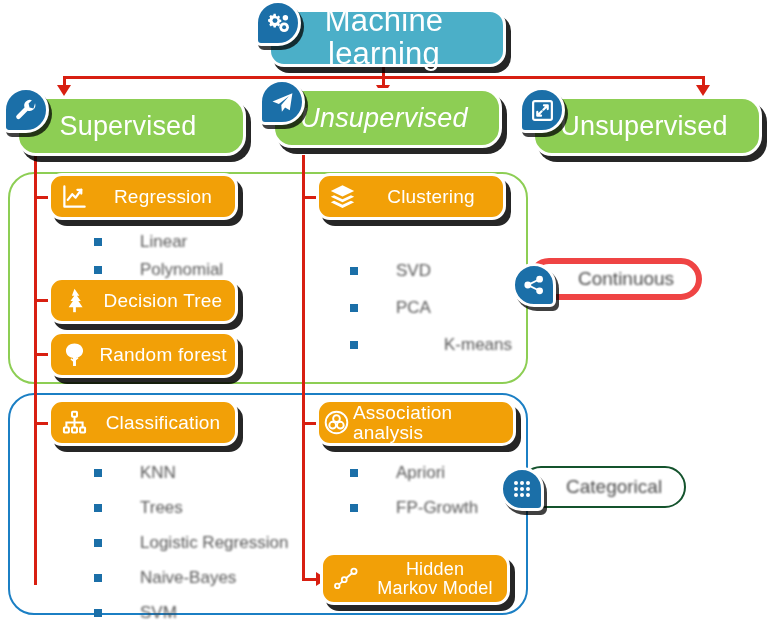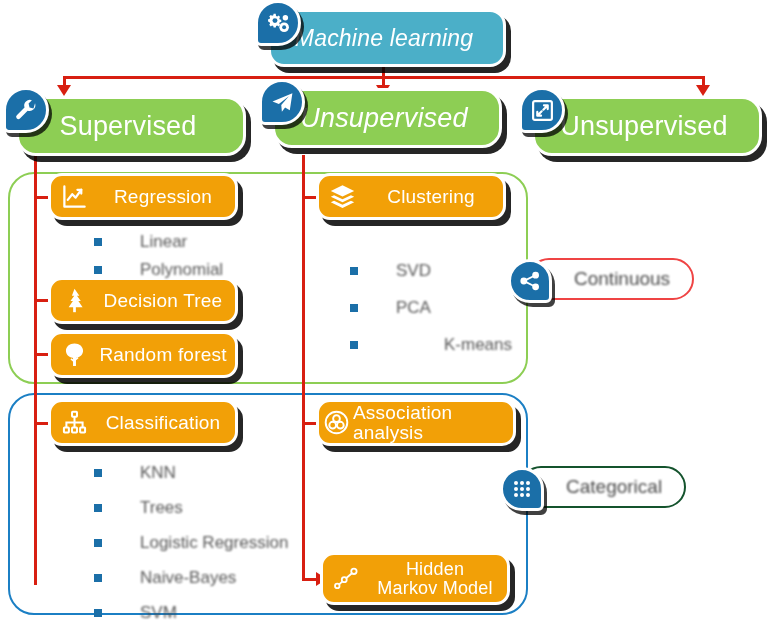--- a/index.html
+++ b/index.html
@@ -50,21 +50,21 @@
     flex: 1; text-align: center;
     font-weight: 400;
     letter-spacing: .2px;
     line-height: 1.05;
     padding-right: 6px;
   }
   .node-root {
     background: #4BAFC8;
     border-radius: 16px;
   }
-  .node-root .node-label { font-size: 23px; font-style: italic; }
+  .node-root .node-label { font-size: 31px; }
   .node-cat  { background: #8DCE54; border-radius: 20px; }
   .node-cat .node-label { font-size: 27px; }
   .node-sub  { background: #F2A007; }
   .node-sub .node-label { font-size: 19px; }
   .node-sub.two-line .node-label { font-size: 18px; }
 
   
   .badge {
     position: absolute;
     left: -16px; top: -12px;
@@ -106,21 +106,21 @@
   }
 
   
   .pin-label {
     position: absolute;
     height: 42px;
     border-radius: 21px;
     display: flex; align-items: center;
     padding-left: 44px; padding-right: 22px;
   }
-  .pin-green { border: 2px solid #ef4444; }
+  .pin-green { border: 6px solid #ef4444; }
   .pin-blue  { border: 2px solid #14532d; }
   .pin-text {
     font-size: 19px; color: #4a4a4a;
     white-space: nowrap;
     filter: blur(0.9px);
   }
   .pin-drop {
     position: absolute;
     width: 44px; height: 44px;
     background: #1B6FA8;
@@ -334,20 +334,30 @@
     <div class="bullet-row" style="height:37px;">
       <span class="bullet-mark"></span>
       <span class="bullet-text">PCA</span>
     </div>
     <div class="bullet-row" style="height:37px;gap:48px;">
       <span class="bullet-mark"></span>
       <span class="bullet-text">K-means</span>
     </div>
   </div>
 
+  <div class="bullets" style="left:350px; top:455px;">
+    <div class="bullet-row" style="height:35px;">
+      <span class="bullet-mark"></span>
+      <span class="bullet-text">Apriori</span>
+    </div>
+    <div class="bullet-row" style="height:35px;">
+      <span class="bullet-mark"></span>
+      <span class="bullet-text">FP-Growth</span>
+    </div>
+  </div>
 
   <div class="pin-label pin-green" style="left:528px; top:258px;">
     <span class="pin-drop" style="left:-22px; top:-1px;">
       <svg viewBox="0 0 24 24" fill="none" stroke="#ffffff" stroke-width="1.8">
         <circle cx="17.6" cy="6.2" r="2.5" fill="#ffffff"></circle>
         <circle cx="17.6" cy="17.8" r="2.5" fill="#ffffff"></circle>
         <circle cx="5.8" cy="12" r="2.5" fill="#ffffff"></circle>
         <path d="M8.1 10.9l7.3-3.6M8.1 13.1l7.3 3.6"></path>
       </svg>
     </span>

